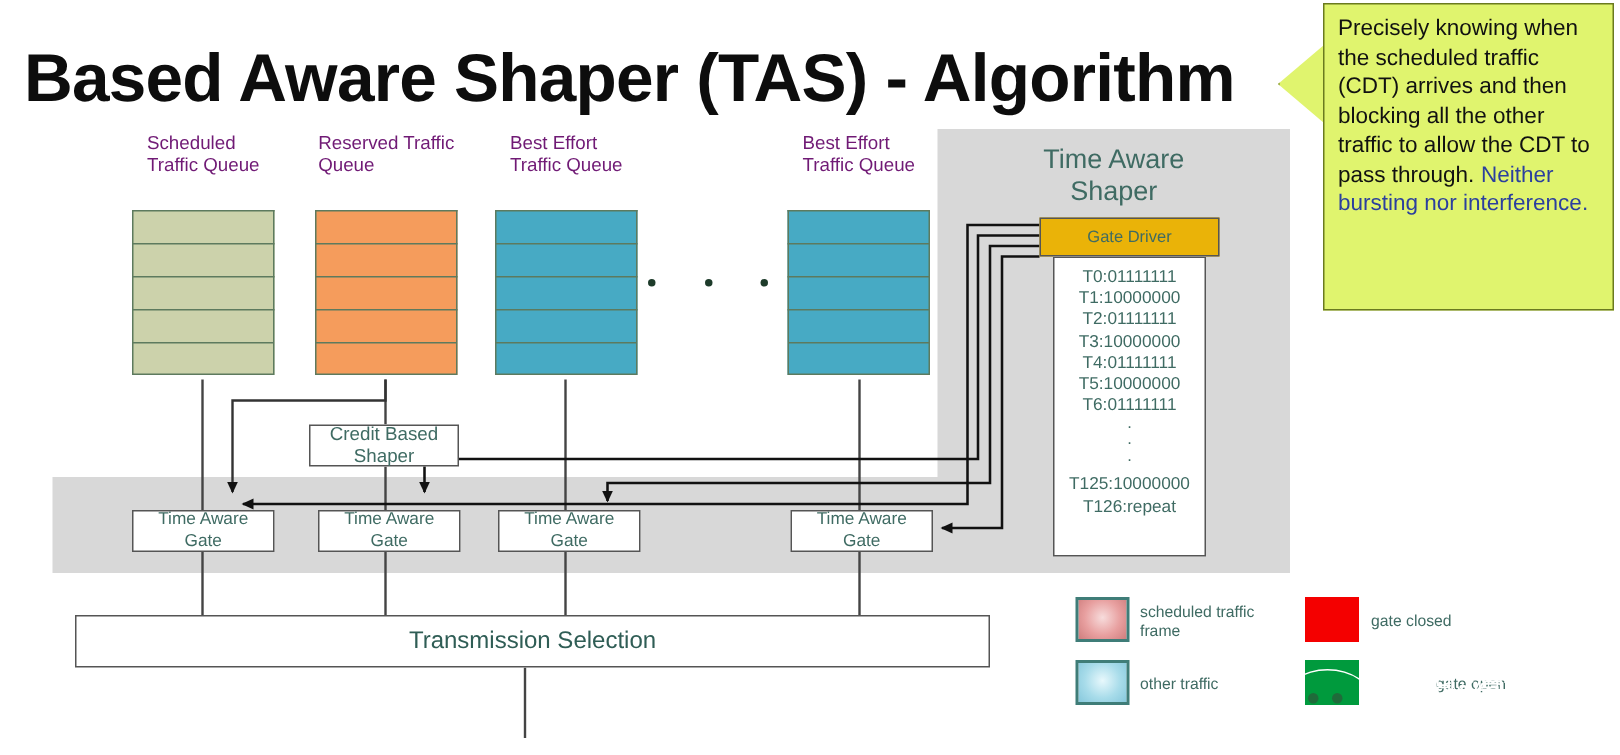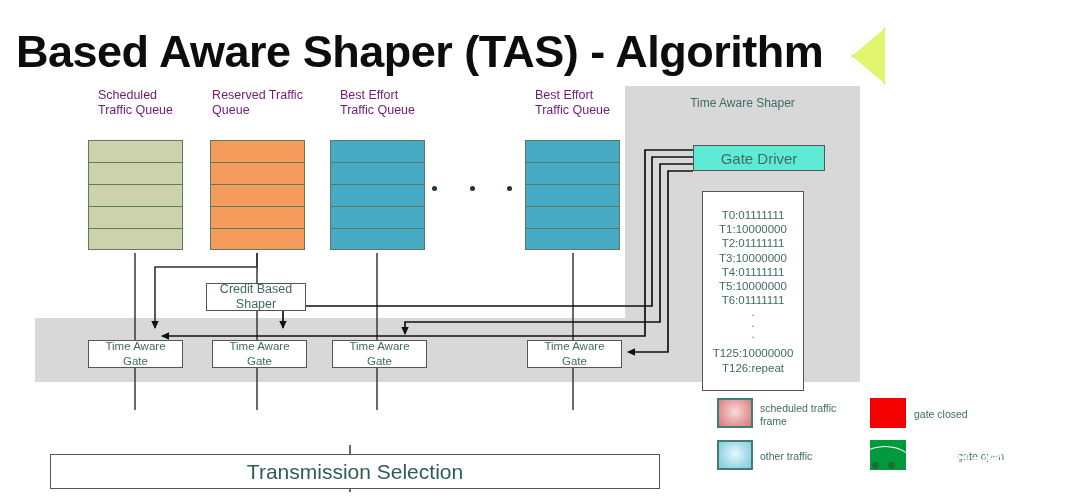--- a/index.html
+++ b/index.html
@@ -41,35 +41,34 @@
     position:absolute;box-sizing:border-box;
     border:1.5px solid #555;background:#ffffff;
     color:#3f6b63;font-size:12.5px;line-height:15px;
     display:flex;align-items:center;justify-content:center;text-align:center;
   }
   .gate-box{font-size:11.5px;}
   #transmission-selection{
     position:absolute;left:50px;top:410px;width:610px;height:35px;
     box-sizing:border-box;border:1.5px solid #555;background:#fff;
     display:flex;align-items:center;justify-content:center;
-    color:#2f5d55;font-size:21px;margin-top:44px;
+    color:#2f5d55;font-size:16px;
   }
 
   
   #gate-driver-head{
-    position:absolute;left:693px;top:145px;width:132px;height:26px;
-    box-sizing:border-box;border:1.5px solid #555;background:#5eead4;
+    position:absolute;left:693px;top:145px;width:120px;height:26px;
+    box-sizing:border-box;border:1.5px solid #555;background:#eab308;
     display:flex;align-items:center;justify-content:center;
-    color:#3f6b63;font-size:15px;
+    color:#3f6b63;font-size:11px;
   }
   #gate-driver-body{
     position:absolute;left:702px;top:171px;width:102px;height:200px;
     box-sizing:border-box;border:1.5px solid #555;background:#fff;
-    padding-top:16px;
-    margin-top:20px;
+    padding-top:6px;
   }
   .gd-line{
     text-align:center;font-size:11.5px;line-height:14.2px;
     color:#3f6b63;white-space:nowrap;font-family:"Liberation Sans",sans-serif;
   }
   .gd-dot{line-height:11px;font-size:11px;}
 
   
   #queue-ellipsis{
     position:absolute;left:432px;top:186px;width:80px;
@@ -137,21 +136,21 @@
 </head>
 <body>
 
 <div class="canvas">
 
   <div id="page-title">Based Aware Shaper (TAS) - Algorithm</div>
 
   <div class="panel-shaper"></div>
   <div class="panel-gates"></div>
   <div style="position:absolute;left:680px;top:96px;width:125px;text-align:center;
-              font-size:12px;color:#3f6b63;">Time Aware Shaper</div>
+              font-size:18px;color:#3f6b63;">Time Aware Shaper</div>
 
   <div id="queues">
       <div class="qcol" style="left: 88px; top: 88px; width: 95px;">
         <div class="qhead"><span>Scheduled</span><br><span>Traffic Queue</span></div>
         <div class="qstack" style="width: 95px;">
           <div class="qcell" style="height: 22px; background: rgb(204, 210, 171); border-color: rgb(93, 122, 94);"></div>
           <div class="qcell" style="height: 22px; background: rgb(204, 210, 171); border-color: rgb(93, 122, 94);"></div>
           <div class="qcell" style="height: 22px; background: rgb(204, 210, 171); border-color: rgb(93, 122, 94);"></div>
           <div class="qcell" style="height: 22px; background: rgb(204, 210, 171); border-color: rgb(93, 122, 94);"></div>
           <div class="qcell" style="height: 22px; background: rgb(204, 210, 171); border-color: rgb(93, 122, 94);"></div>
@@ -272,20 +271,24 @@
       <div class="gd-line">T5:10000000</div>
       <div class="gd-line">T6:01111111</div>
       <div class="gd-line gd-dot">.</div>
       <div class="gd-line gd-dot">.</div>
       <div class="gd-line gd-dot">.</div>
       <div class="gd-line" style="margin-top: 6px;">T125:10000000</div>
       <div class="gd-line" style="margin-top: 0px;">T126:repeat</div>
     </div>
 
   <div id="callout-tail"></div>
+  <div id="callout">
+    <span class="c-main">Precisely knowing when the scheduled traffic (CDT) arrives and then blocking all the other traffic to allow the CDT to pass through.</span>
+    <span class="c-sub">Neither bursting nor interference.</span>
+  </div>
 
   <div id="legend">
     <div class="lg-sw sw-sched" style="left:17px;top:6px;"></div>
     <div class="lg-txt" style="left:60px;top:10px;width:105px;">
       <span>scheduled traffic</span><br>
       <span>frame</span>
     </div>
 
     <div class="lg-sw sw-closed" style="left:170px;top:6px;"></div>
     <div class="lg-txt" style="left:214px;top:16px;width:90px;text-align:left;">gate closed</div>

